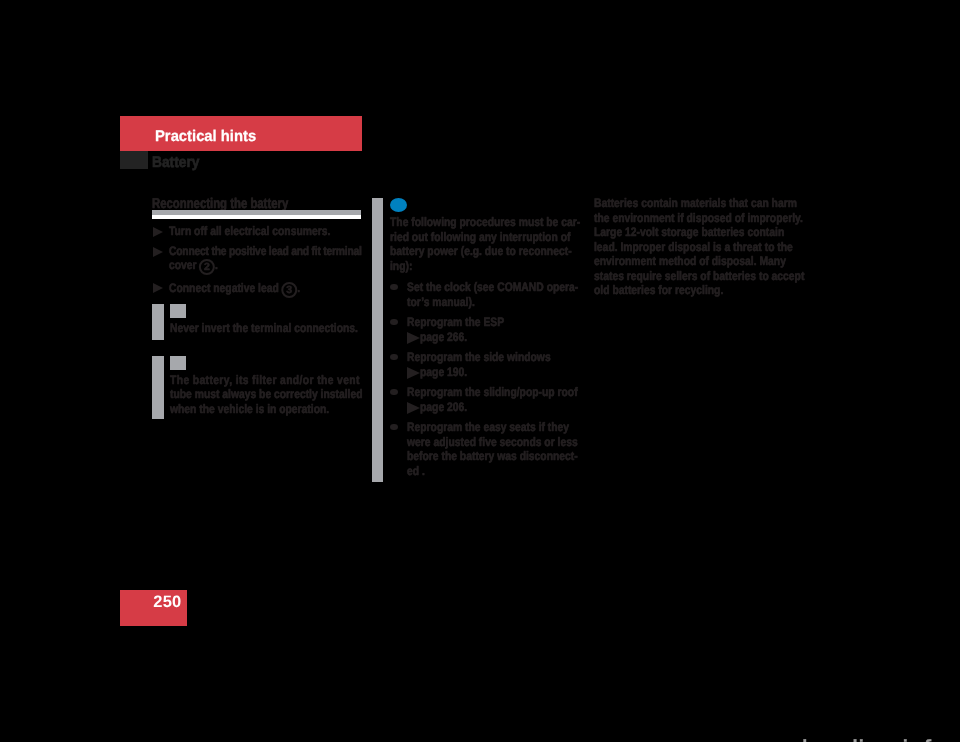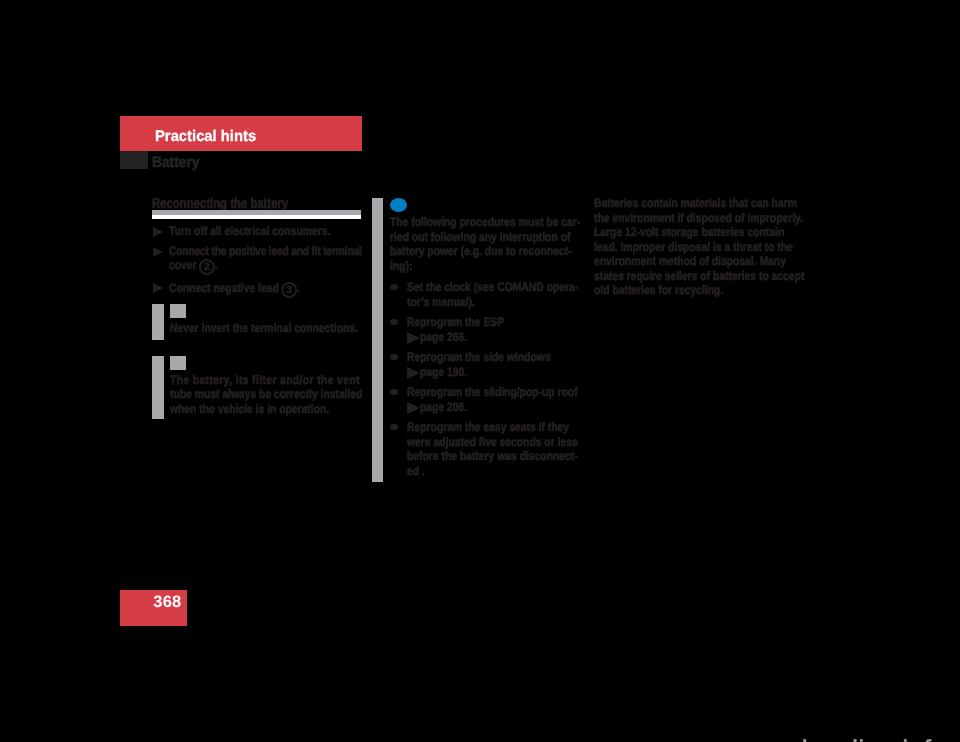--- a/index.html
+++ b/index.html
@@ -163,16 +163,16 @@
     <span class="t" style="position:absolute;top:0.0px;left:0;">Batteries contain materials that can harm</span>
     <span class="t" style="position:absolute;top:14.5px;left:0;">the environment if disposed of improperly.</span>
     <span class="t" style="position:absolute;top:29.0px;left:0;">Large 12-volt storage batteries contain</span>
     <span class="t" style="position:absolute;top:43.5px;left:0;">lead. Improper disposal is a threat to the</span>
     <span class="t" style="position:absolute;top:58.0px;left:0;">environment method of disposal. Many</span>
     <span class="t" style="position:absolute;top:72.5px;left:0;">states require sellers of batteries to accept</span>
     <span class="t" style="position:absolute;top:87.0px;left:0;">old batteries for recycling.</span>
   </div>
 
   <div class="pagenum">
-    <span>368</span>
+    <span>250</span>
   </div>
   <div class="wm">carmanualsonline.info</div>
 </div>
 
 </body></html>

